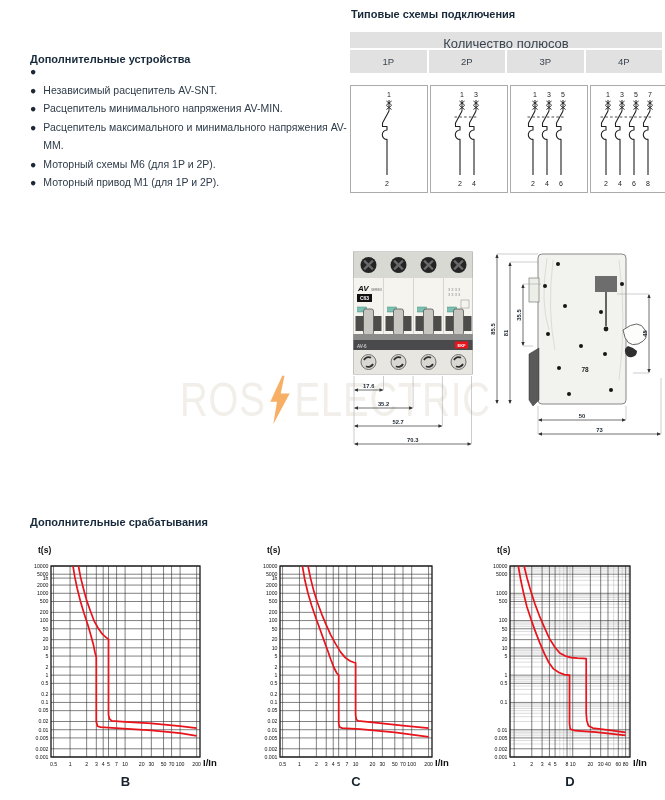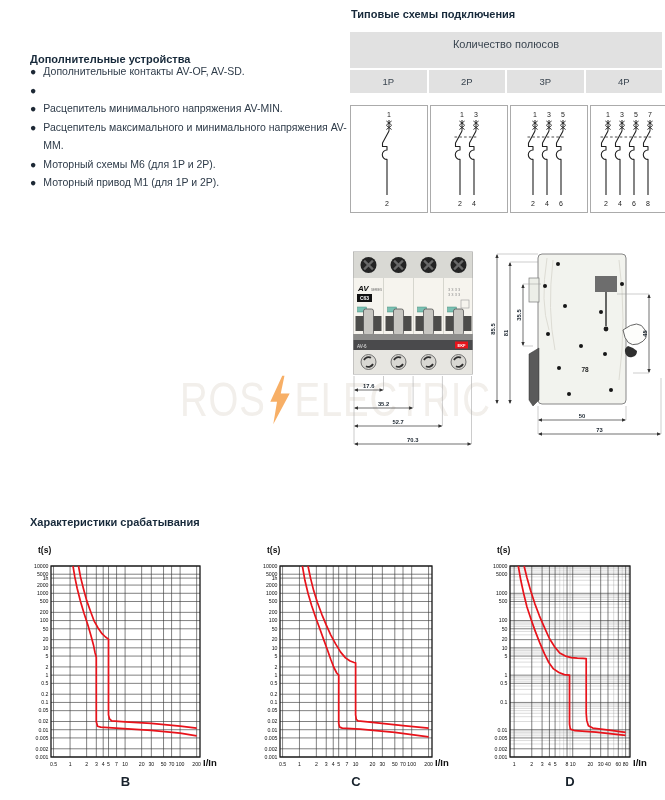--- a/index.html
+++ b/index.html
@@ -7,22 +7,22 @@
         font-family:"Liberation Sans",sans-serif;}
   .h{position:absolute;margin:0;font-size:11px;font-weight:700;color:#17293a;}
   #left-title{left:30px;top:45px;margin-top:8px;}
   #schemes-title{left:351px;top:8px;}
   #dims-title{left:351px;top:228px;}
   #charts-title{left:30px;top:516px;}
   .bullets{position:absolute;left:30px;top:62px;width:322px;margin:0;padding:0;list-style:none;}
   .bullets li{display:flex;gap:7px;font-size:10.5px;color:#2e3b49;line-height:18.5px;}
   .bullets .dot{color:#1d2835;font-size:10.5px;}
   .ptable{position:absolute;left:350px;top:32px;width:312px;}
-  .ptable-header{height:36px;line-height:24px;text-align:center;background:#e1e1e1;
-                 font-size:11px;color:#3a4550;margin-bottom:2px;}
+  .ptable-header{height:16px;line-height:24px;text-align:center;background:#e1e1e1;
+                 font-size:13px;color:#3a4550;margin-bottom:2px;}
   .ptable-cols{display:grid;grid-template-columns:1fr 1fr 1fr 1fr;gap:2px;margin-bottom:12px;}
   .ptable-cols div{height:23px;line-height:23px;text-align:center;background:#e1e1e1;
                    font-size:9.5px;color:#3a4550;}
   .ptable-cells{display:grid;grid-template-columns:1fr 1fr 1fr 1fr;gap:2px;}
   .pcell{height:106px;background:#fff;border:1px solid #ababab;display:flex;
          align-items:center;justify-content:center;}
   #front-view{position:absolute;left:352px;top:250px;z-index:1;}
   #side-view{position:absolute;left:483px;top:248px;z-index:1;}
   .watermark{position:absolute;left:180px;top:372px;z-index:0;display:flex;align-items:center;
              font-size:48px;font-weight:500;letter-spacing:1px;color:#f2efeb;
@@ -34,24 +34,24 @@
 </style>
 </head>
 <body>
 
 <div class="page">
 
   <h2 class="h" id="left-title">Дополнительные устройства</h2>
   <ul class="bullets">
     <li>
         <span class="dot">●</span>
-        <span>Дополнительные  контакты AV-OF, AV-SD.</span>
       </li>
     <li>
         <span class="dot">●</span>
+        <span>Независимый расцепитель  AV-SNT.</span>
       </li>
     <li>
         <span class="dot">●</span>
         <span>Расцепитель минимального напряжения AV-MIN.</span>
       </li>
     <li>
         <span class="dot">●</span>
         <span>Расцепитель максимального и минимального напряжения AV-MM.</span>
       </li>
     <li>
@@ -316,21 +316,21 @@
       </svg></div>
 
   <div class="watermark">
     <span>ROS</span>
     <svg class="bolt" viewBox="0 0 30 52">
       <polygon points="18,0 2,28 11,28 6,52 28,19 16,19 21,0"></polygon>
     </svg>
     <span>ELECTRIC</span>
   </div>
 
-  <h2 class="h" id="charts-title">Характеристики срабатывания</h2>
+  <h2 class="h" id="charts-title">Дополнительные срабатывания</h2>
 
   <div class="chart" id="chart-0"><svg width="222" height="252" viewBox="0 0 222 252">
         <line x1="27" x2="176" y1="26" y2="26" stroke="#3c3c3c" stroke-width="0.65"></line>
         <text x="24.5" y="27.8" font-size="5.2" text-anchor="end" fill="#111" font-weight="normal">10000</text>
         <line x1="27" x2="176" y1="34.2138184531172" y2="34.2138184531172" stroke="#3c3c3c" stroke-width="0.65"></line>
         <text x="24.5" y="36.013818453117196" font-size="5.2" text-anchor="end" fill="#111" font-weight="normal">5000</text>
         <line x1="27" x2="176" y1="38.10660319334974" y2="38.10660319334974" stroke="#3c3c3c" stroke-width="0.65"></line>
         <text x="24.5" y="39.90660319334974" font-size="5.2" text-anchor="end" fill="#111" font-weight="normal">1h</text>
         <line x1="27" x2="176" y1="45.07189583259708" y2="45.07189583259708" stroke="#3c3c3c" stroke-width="0.65"></line>
         <text x="24.5" y="46.871895832597076" font-size="5.2" text-anchor="end" fill="#111" font-weight="normal">2000</text>

